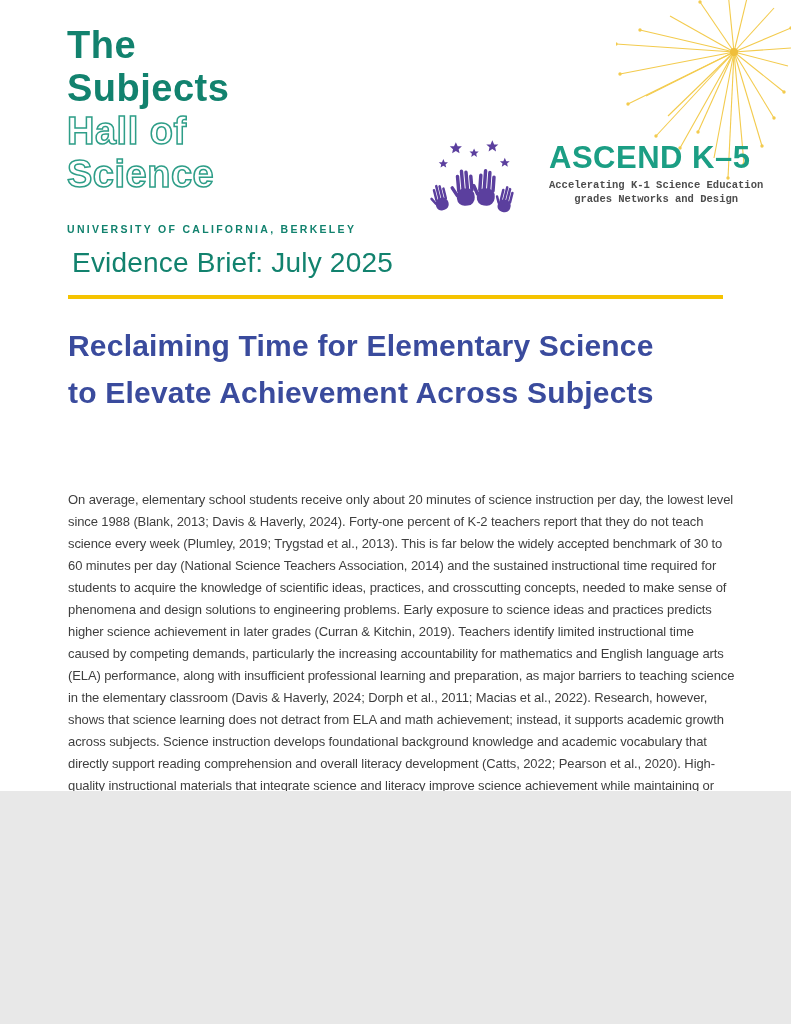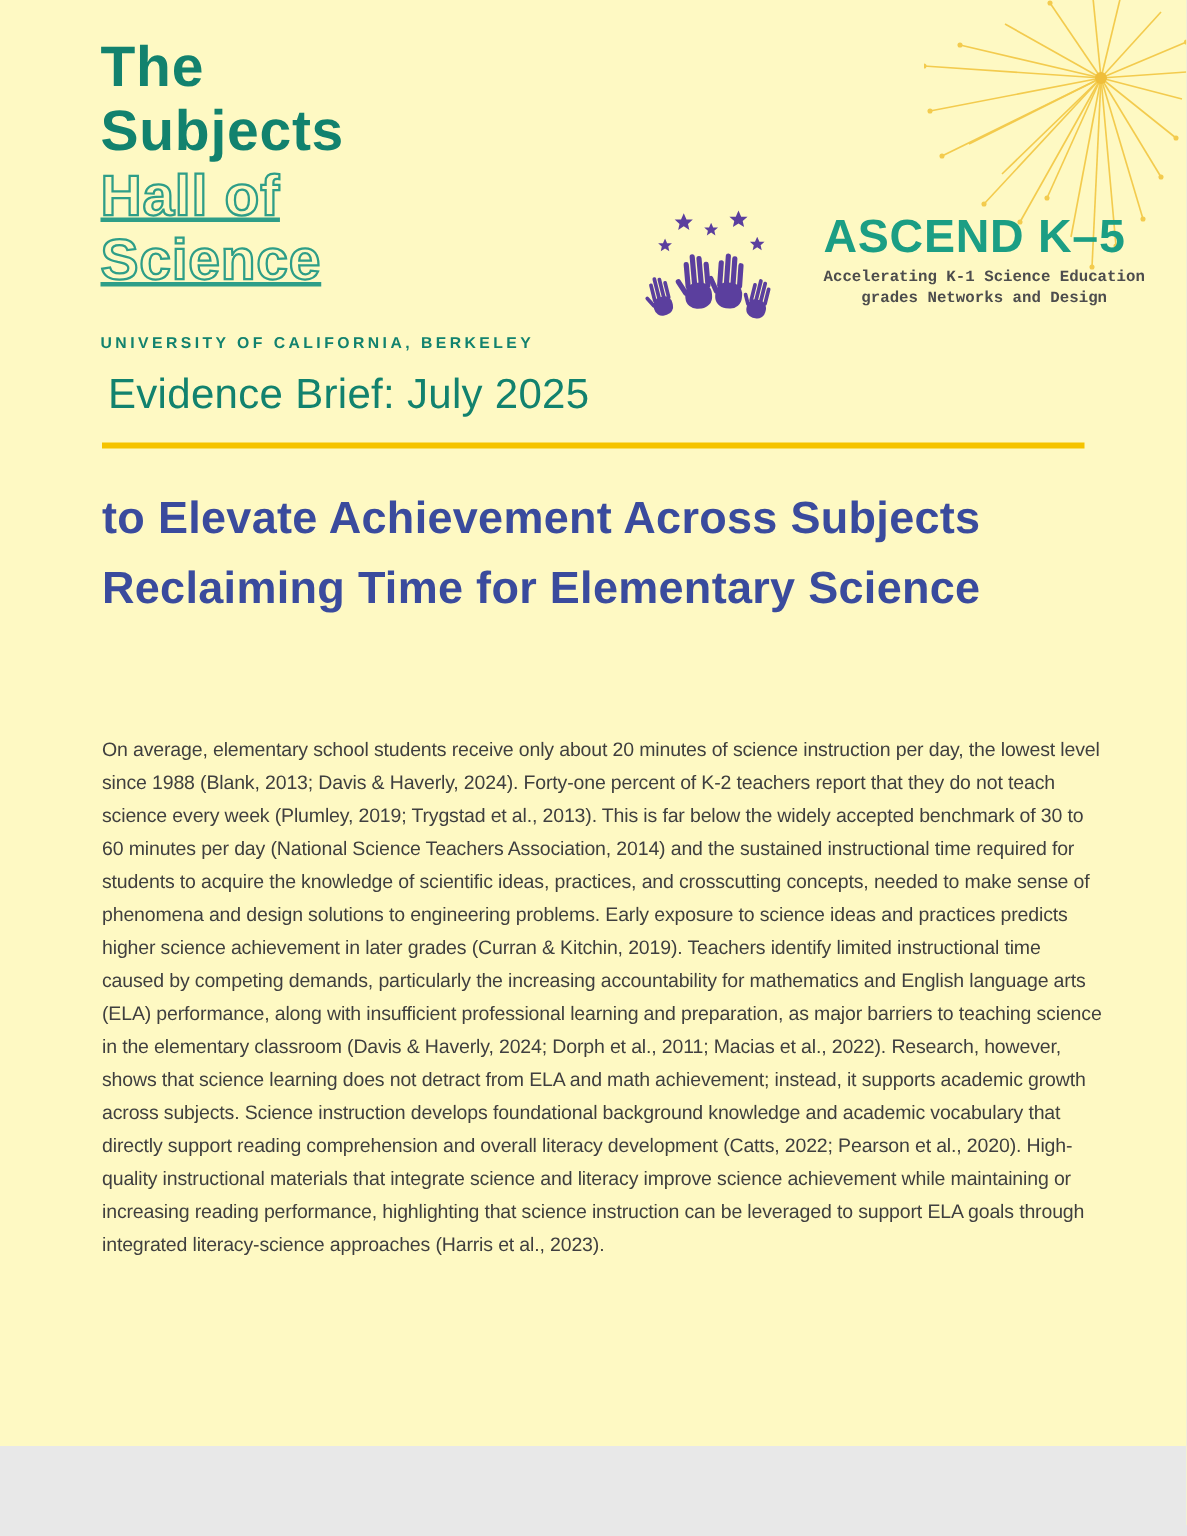--- a/index.html
+++ b/index.html
@@ -1,29 +1,28 @@
 <!DOCTYPE html>
 <html><head>
 <meta charset="utf-8">
 <style>
   html,body{margin:0;padding:0;background:#e8e8e8;}
   .page{
     position:relative;
-    width:791px;height:964px;
+    width:791px;height:791px;
     margin:0 auto;
-    background:#fef9c3;
+    background:#ffffff;
     overflow:hidden;
     font-family:"Liberation Sans", sans-serif;
   }
   
   .lhs-logo{position:absolute;left:67px;top:24px;}
   .lhs-line{font-size:38px;font-weight:bold;line-height:43px;color:#12826E;letter-spacing:.5px;}
   .lhs-outline{
     color:transparent;
-    text-decoration:underline;
     -webkit-text-stroke:1.5px #2E9E88;
   }
   .lhs-sub{
     margin-top:27px;font-size:10.5px;font-weight:bold;letter-spacing:2.3px;color:#12826E;
   }
   
   .starburst{position:absolute;top:0;right:0;width:175px;height:195px;}
   
   .ascend{position:absolute;left:428px;top:133px;display:flex;align-items:flex-start;gap:25px;}
   .ascend-icon{width:96px;height:92px;flex:0 0 auto;}
@@ -134,20 +133,20 @@
         <div>grades Networks and Design</div>
       </div>
     </div>
   </div>
 
   <div class="brief-label">Evidence Brief: July 2025</div>
 
   <div class="yellow-rule"></div>
 
   <h1 class="article-title" style="margin:0">
+    <div>Reclaiming Time for Elementary Science</div>
     <div>to Elevate Achievement Across Subjects</div>
-    <div>Reclaiming Time for Elementary Science</div>
   </h1>
 
 
   <p class="body-text">On average, elementary school students receive only about 20 minutes of science instruction per day, the lowest level since 1988 (Blank, 2013; Davis &amp; Haverly, 2024). Forty-one percent of K-2 teachers report that they do not teach science every week (Plumley, 2019; Trygstad et al., 2013). This is far below the widely accepted benchmark of 30 to 60 minutes per day (National Science Teachers Association, 2014) and the sustained instructional time required for students to acquire the knowledge of scientific ideas, practices, and crosscutting concepts, needed to make sense of phenomena and design solutions to engineering problems. Early exposure to science ideas and practices predicts higher science achievement in later grades (Curran &amp; Kitchin, 2019). Teachers identify limited instructional time caused by competing demands, particularly the increasing accountability for mathematics and English language arts (ELA) performance, along with insufficient professional learning and preparation, as major barriers to teaching science in the elementary classroom (Davis &amp; Haverly, 2024; Dorph et al., 2011; Macias et al., 2022). Research, however, shows that science learning does not detract from ELA and math achievement; instead, it supports academic growth across subjects. Science instruction develops foundational background knowledge and academic vocabulary that directly support reading comprehension and overall literacy development (Catts, 2022; Pearson et al., 2020). High-quality instructional materials that integrate science and literacy improve science achievement while maintaining or increasing reading performance, highlighting that science instruction can be leveraged to support ELA goals through integrated literacy-science approaches (Harris et al., 2023).</p>
 
 </div>
 
 </body></html>

